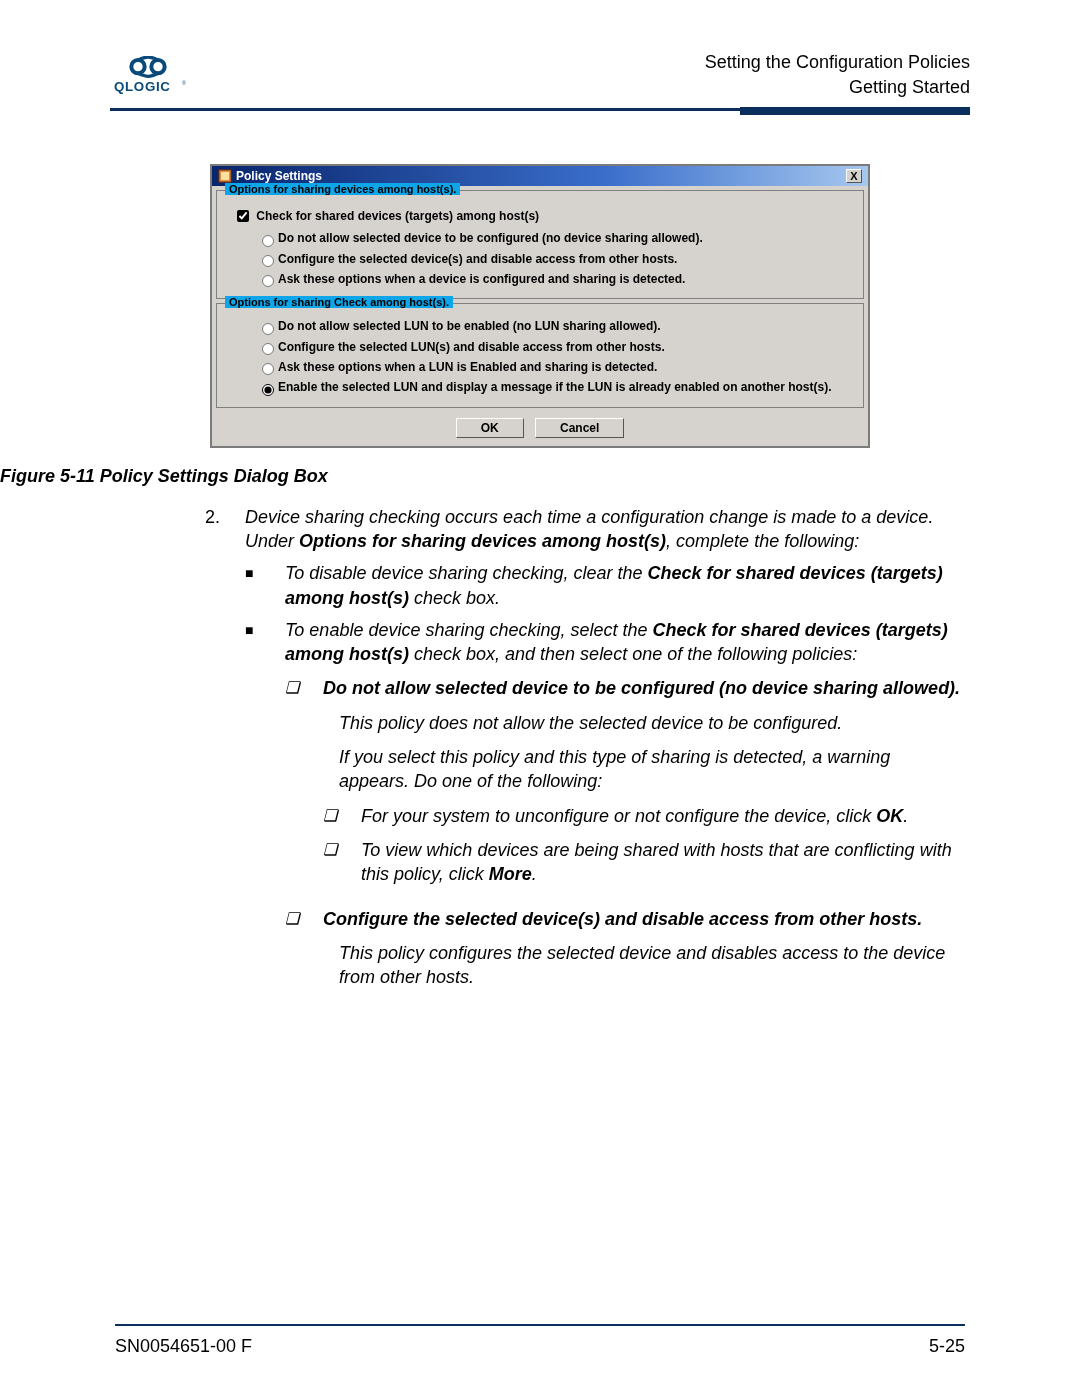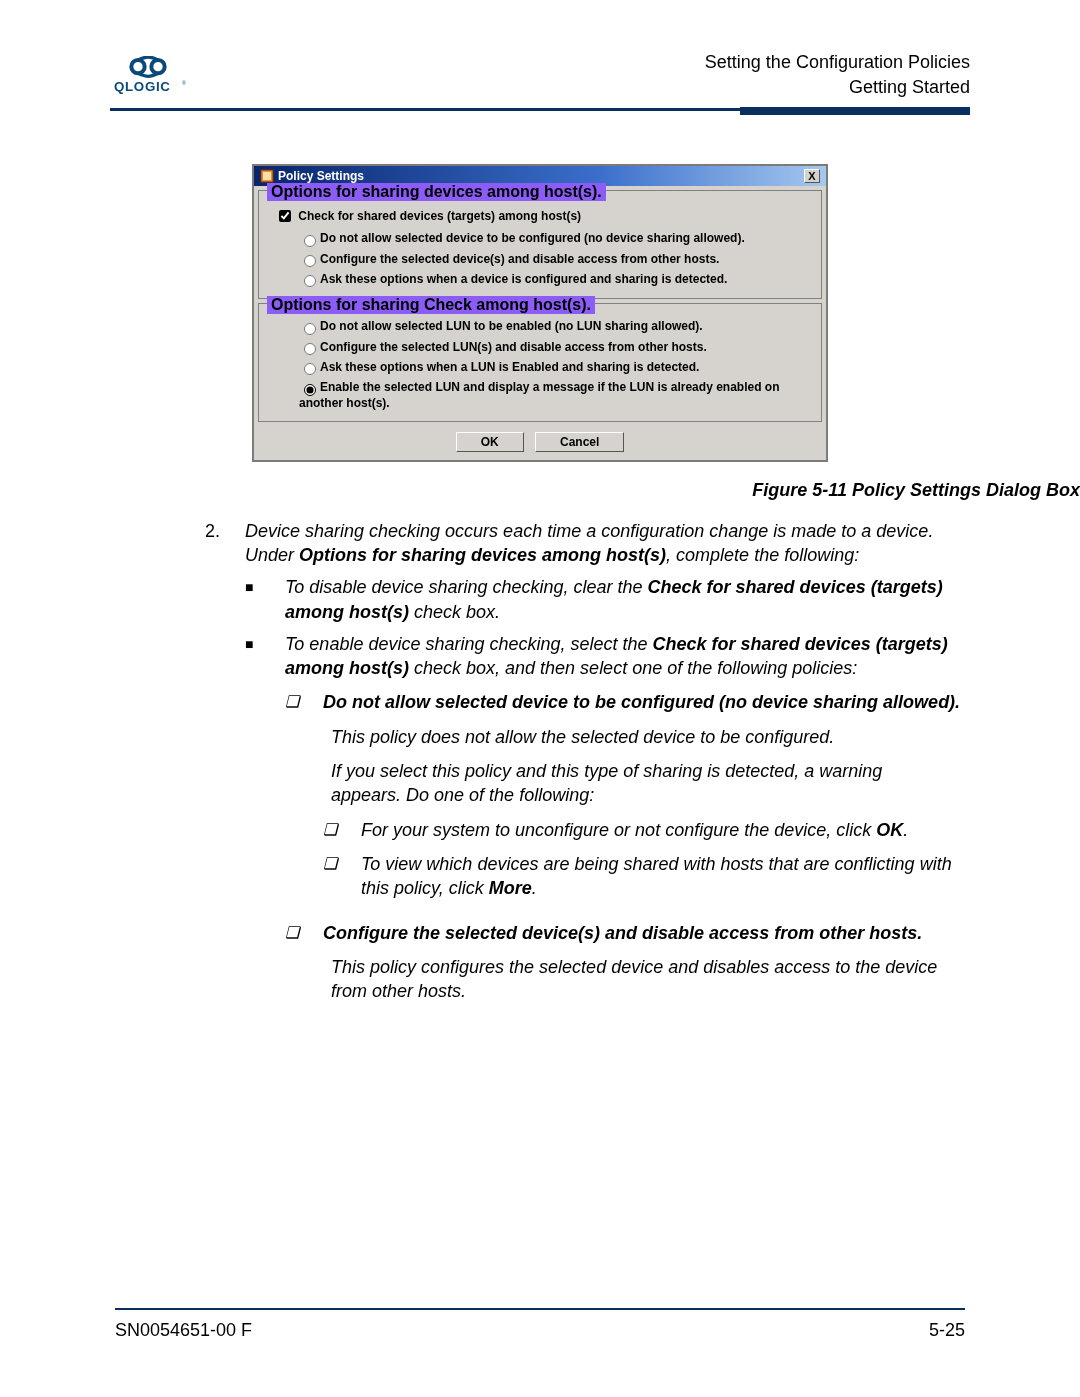--- a/index.html
+++ b/index.html
@@ -33,21 +33,21 @@
     height: 8px;
     display: flex;
     margin-left: 110px;
     margin-right: 110px;
   }
   .rule-thin { flex: 1; background: #0a2e5e; height: 3px; align-self: flex-start;}
   .rule-thick { width: 230px; background: #0a2e5e; height: 8px; align-self: flex-start; margin-top:-1px;}
   
   .dialog {
     margin: 48px auto 0 auto;
-    width: 576px;
+    width: 660px;
     background: #d6d3ce;
     border: 2px solid #7b7b7b;
     font-family: Arial, sans-serif;
     font-size: 12px;
   }
   .titlebar {
     background: linear-gradient(90deg, #08246b 0%, #3a6ecb 60%, #a6c8ef 100%);
     color: #fff;
     font-weight: bold;
     padding: 3px 6px;
@@ -74,24 +74,24 @@
     border: 1px solid #808080;
     margin: 4px;
     background: #d6d3ce;
     position: relative;
     padding: 10px 8px 6px 8px;
   }
   .groupbox > .legend {
     position: absolute;
     top: -8px;
     left: 8px;
-    background: #8b5cf6;
+    background: #0ea5e9;
     padding: 0 4px;
     font-weight: bold;
-    font-size: 16px;
+    font-size: 11px;
   }
   .checkrow {
     font-weight: bold;
     margin: 6px 0 6px 8px;
   }
   .checkrow input { vertical-align: middle; margin-right:4px; accent-color:#000; width:12px; height:12px;}
   .radiorow {
     font-weight: bold;
     margin: 5px 0 5px 32px;
   }
@@ -104,21 +104,21 @@
     background: #d6d3ce;
     border: 1px solid #fff;
     border-right-color:#555; border-bottom-color:#555;
     font-size: 12px;
     font-weight: bold;
     padding: 2px 24px;
     margin: 0 4px;
   }
   
   .caption {
-    text-align: right;
+    text-align: left;
     font-style: italic;
     font-weight: bold;
     font-size: 18px;
     margin: 18px 0 18px 0;
   }
   .content {
     margin: 0 115px 0 205px;
     font-size: 18px;
     line-height: 1.35;
   }
@@ -126,25 +126,25 @@
   .step .num { width: 40px; flex-shrink:0; }
   .step .body { flex:1;font-style:italic; }
   ul.blk { list-style: none; padding:0; margin: 8px 0 0 0;}
   ul.blk > li { display:flex; margin: 8px 0; }
   ul.blk > li > .mk { width: 40px; flex-shrink:0; font-size:14px; padding-top:3px;}
   ul.blk > li > .bd { flex:1; }
   ul.box { list-style:none; padding:0; margin: 8px 0 0 0;}
   ul.box > li { display:flex; margin: 10px 0; }
   ul.box > li > .mk { width: 38px; flex-shrink:0; font-size:16px; padding-top:1px;}
   ul.box > li > .bd { flex:1; }
-  .para { margin: 10px 8px; }
+  .para { margin: 10px 16px; }
   .bold { font-weight: bold; }
   .footer {
     position: absolute;
-    bottom: 56px;
+    bottom: 40px;
     left: 115px; right: 115px;
     border-top: 2px solid #0a2e5e;
     display:flex;
     justify-content: space-between;
     font-size: 18px;
     padding-top: 10px;
   }
 </style>
 </head>
 <body>

